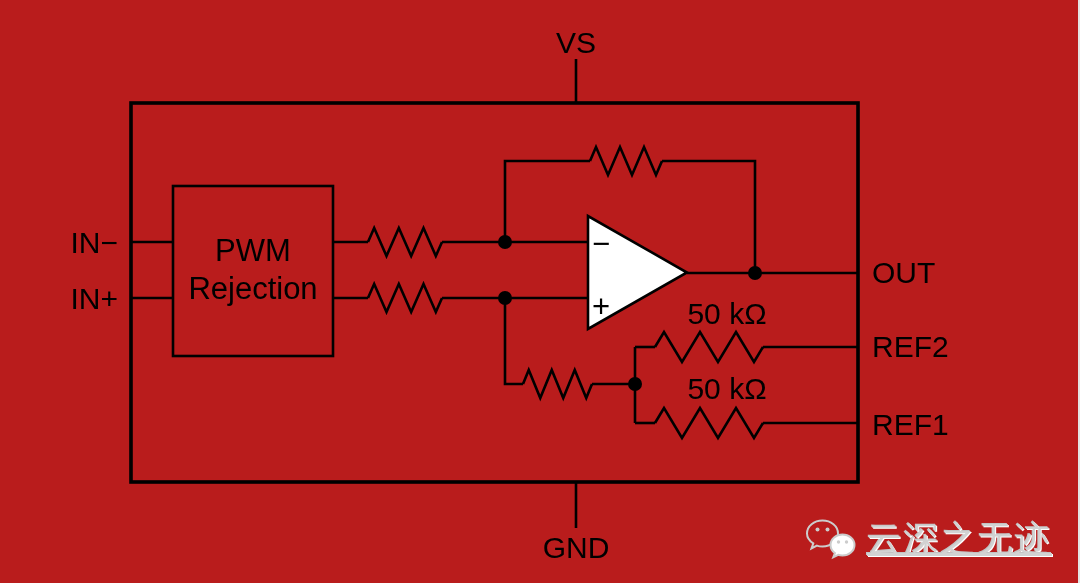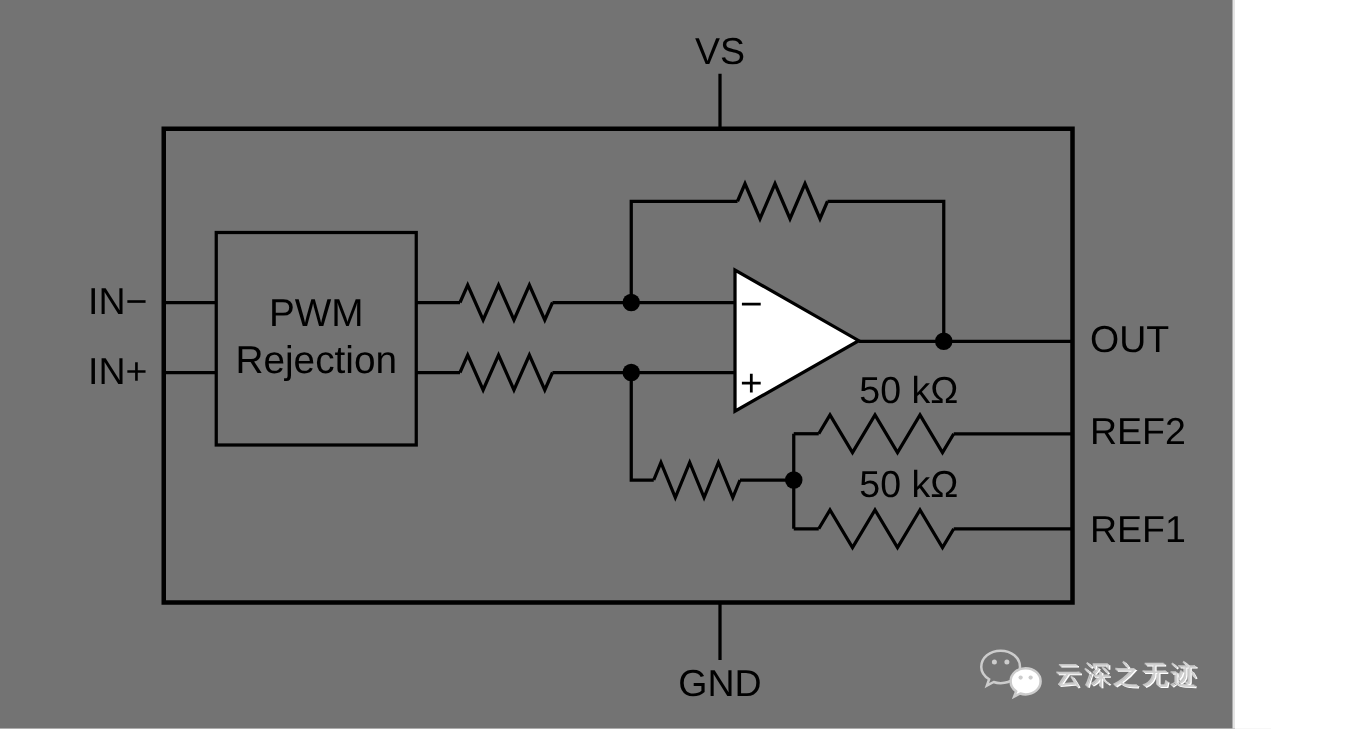--- a/index.html
+++ b/index.html
@@ -3,23 +3,23 @@
 <meta charset="utf-8">
 <style>
   html, body {
     margin: 0;
     padding: 0;
     background: #ffffff;
     font-family: "Liberation Sans", sans-serif;
   }
   #stage {
     position: relative;
-    width: 988px;
+    width: 1080px;
     height: 583px;
-    background: #737373;
+    background: #b91c1c;
     border-right: 2px solid #e4e4e4;
     box-sizing: border-box;
     overflow: hidden;
   }
   svg.schematic {
     position: absolute;
     left: 0;
     top: 0;
   }
   svg.schematic line,
@@ -60,25 +60,26 @@
   .watermark {
     position: absolute;
     right: 26px;
     bottom: 20px;
     display: flex;
     align-items: center;
     gap: 10px;
     user-select: none;
   }
   .watermark .wm-text {
-    font-size: 21px;
+    font-size: 35px;
     letter-spacing: 2px;
     color: #d2d2d2;
     text-shadow: 1px 1px 0 #ffffff, -1px -1px 0 #c3c3c3;
     font-family: "Liberation Sans", sans-serif;
+    text-decoration: underline;
   }
   .watermark svg {
     display: block;
   }
 </style>
 </head>
 <body>
 
 <div id="stage">
 

